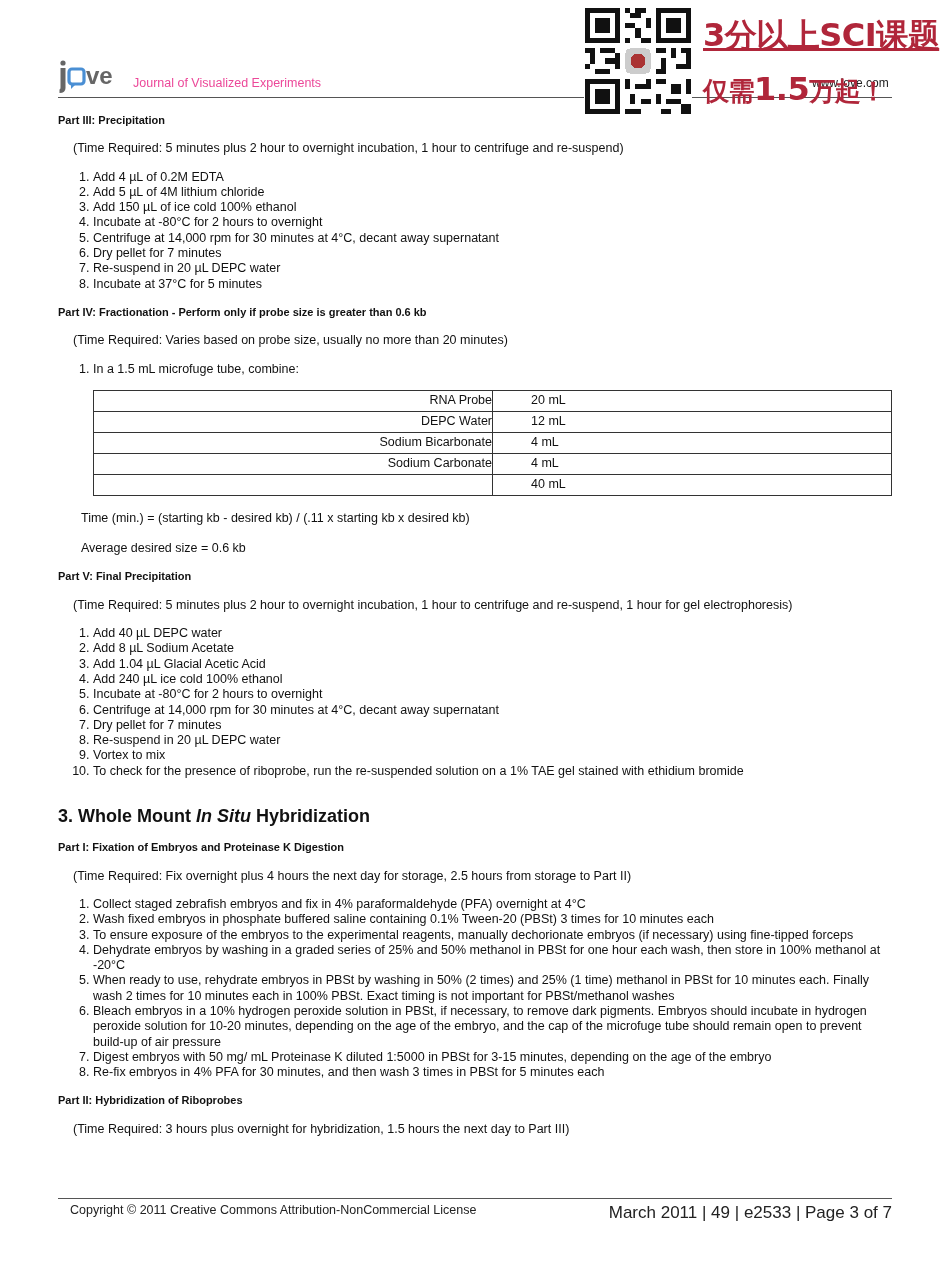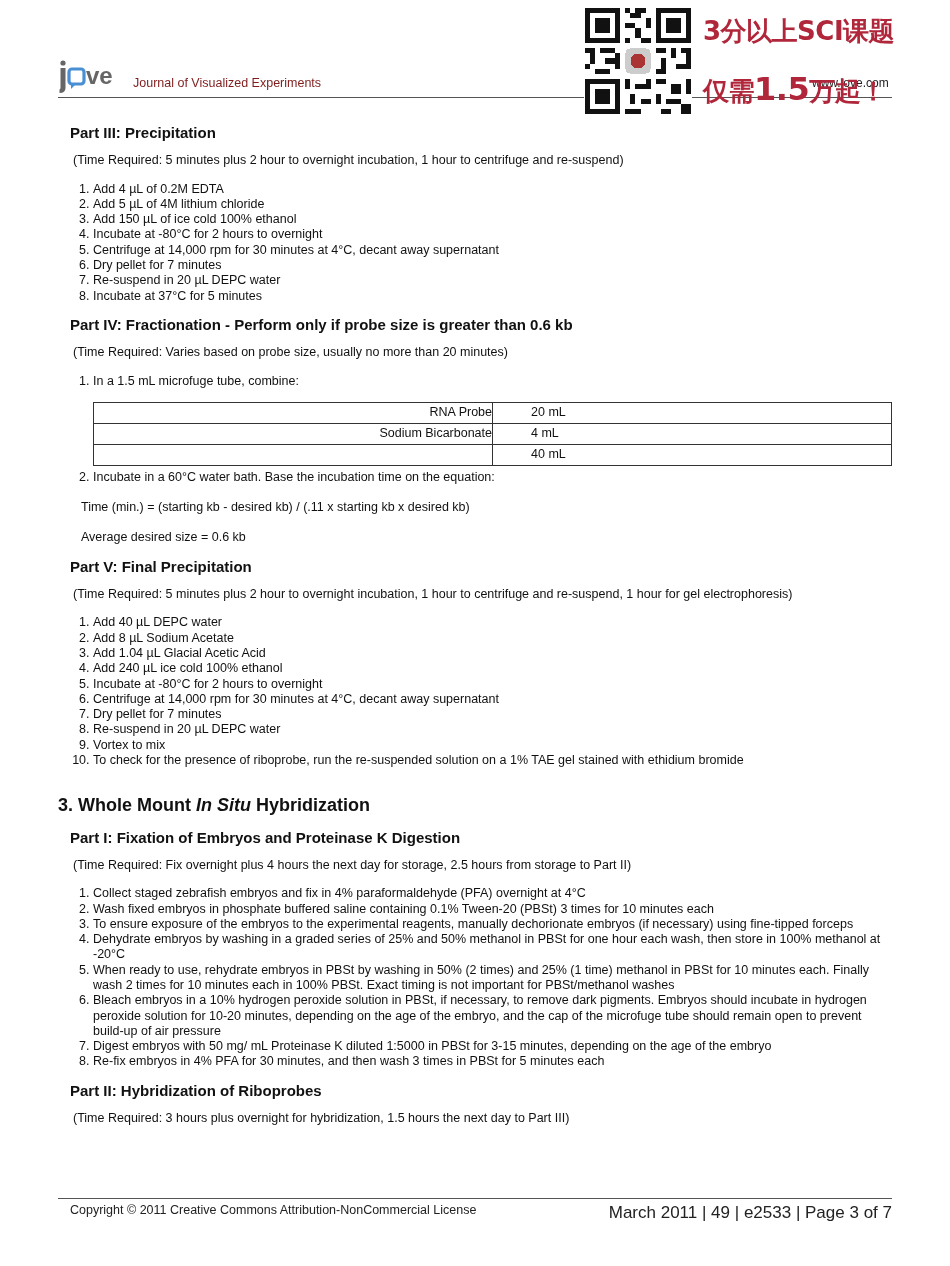--- a/index.html
+++ b/index.html
@@ -3,32 +3,32 @@
 <meta charset="utf-8">
 <style>
   html, body { margin: 0; padding: 0; }
   body {
     width: 950px; height: 1266px; background: #ffffff; position: relative;
     font-family: "Liberation Sans", sans-serif; color: #111111; overflow: hidden;
   }
   .abs { position: absolute; }
   
   .logo { left: 58px; top: 60px; width: 70px; height: 34px; }
-  .journal-name { left: 133px; top: 76px; font-size: 12.5px; color: #7f1d1d; }
+  .journal-name { left: 133px; top: 76px; font-size: 12.5px; color: #ec4899; }
   .header-rule { left: 58px; top: 97px; width: 834px; height: 1px; background: #555; }
   .site-url { left: 812px; top: 76px; font-size: 12px; color: #222; }
   
   .qr { left: 584px; top: 8px; width: 108px; height: 106px; background: #fff; }
   .ad-line { font-weight: bold; color: #b0263a; font-family: "DejaVu Sans", sans-serif; white-space: nowrap; }
-  .ad1 { left: 703px; top: 14px; font-size: 26px; letter-spacing: -0.5px; }
+  .ad1 { left: 703px; top: 14px; font-size: 32px; letter-spacing: -0.5px; text-decoration: underline; }
   .ad2 { left: 703px; top: 70px; font-size: 26px; letter-spacing: -0.5px; }
   .ad2 .big { font-size: 32px; }
   
   .content { left: 58px; top: 113px; width: 834px; font-size: 12.5px; line-height: 15.3px; }
-  .part-title { font-weight: bold; font-size: 15px; margin: 12px; }
+  .part-title { font-weight: bold; font-size: 11px; margin: 0; }
   .time-req { margin: 13px 0 13px 15px; }
   ol { margin: 0; padding-left: 35px; }
   ol li { padding-left: 0; }
   .table-wrap { margin: 13px 0 0 35px; width: 799px; border-collapse: collapse; }
   .table-wrap td { border: 1.5px solid #333; height: 20px; padding: 0 0 0 38px; font-size: 12.5px; }
   .table-wrap td.c1 { width: 360px; text-align: right; }
   .sub-para { margin: 15px 0 0 23px; }
   .section-heading { font-size: 18px; font-weight: bold; margin: 30px 0 16px 0; }
   
   .footer-rule { left: 58px; top: 1198px; width: 834px; height: 1px; background: #555; }
@@ -93,32 +93,37 @@
   <ol>
     <li>In a 1.5 mL microfuge tube, combine:</li>
   </ol>
   <table class="table-wrap">
     <tbody>
         <tr>
           <td class="c1">RNA Probe</td>
           <td>20 mL</td>
         </tr>
     <tr>
+          <td class="c1">DEPC Water</td>
+          <td>12 mL</td>
+        </tr>
+    <tr>
           <td class="c1">Sodium Bicarbonate</td>
+          <td>4 mL</td>
+        </tr>
+    <tr>
+          <td class="c1">Sodium Carbonate</td>
           <td>4 mL</td>
         </tr>
     <tr>
           <td class="c1"></td>
           <td>40 mL</td>
         </tr>
   </tbody>
     </table>
-  <ol start="2" style="margin-top:4px">
-    <li>Incubate in a 60°C water bath. Base the incubation time on the equation:</li>
-  </ol>
   <div class="sub-para">Time (min.) = (starting kb - desired kb) / (.11 x starting kb x desired kb)</div>
   <div class="sub-para">Average desired size = 0.6 kb</div>
 
   <div class="part-title" style="margin-top:13px">Part V: Final Precipitation</div>
   <div class="time-req">(Time Required: 5 minutes plus 2 hour to overnight incubation, 1 hour to centrifuge and re-suspend, 1 hour for gel electrophoresis)</div>
   <ol>
     <li>Add 40 µL DEPC water</li>
     <li>Add 8 µL Sodium Acetate</li>
     <li>Add 1.04 µL Glacial Acetic Acid</li>
     <li>Add 240 µL ice cold 100% ethanol</li>

